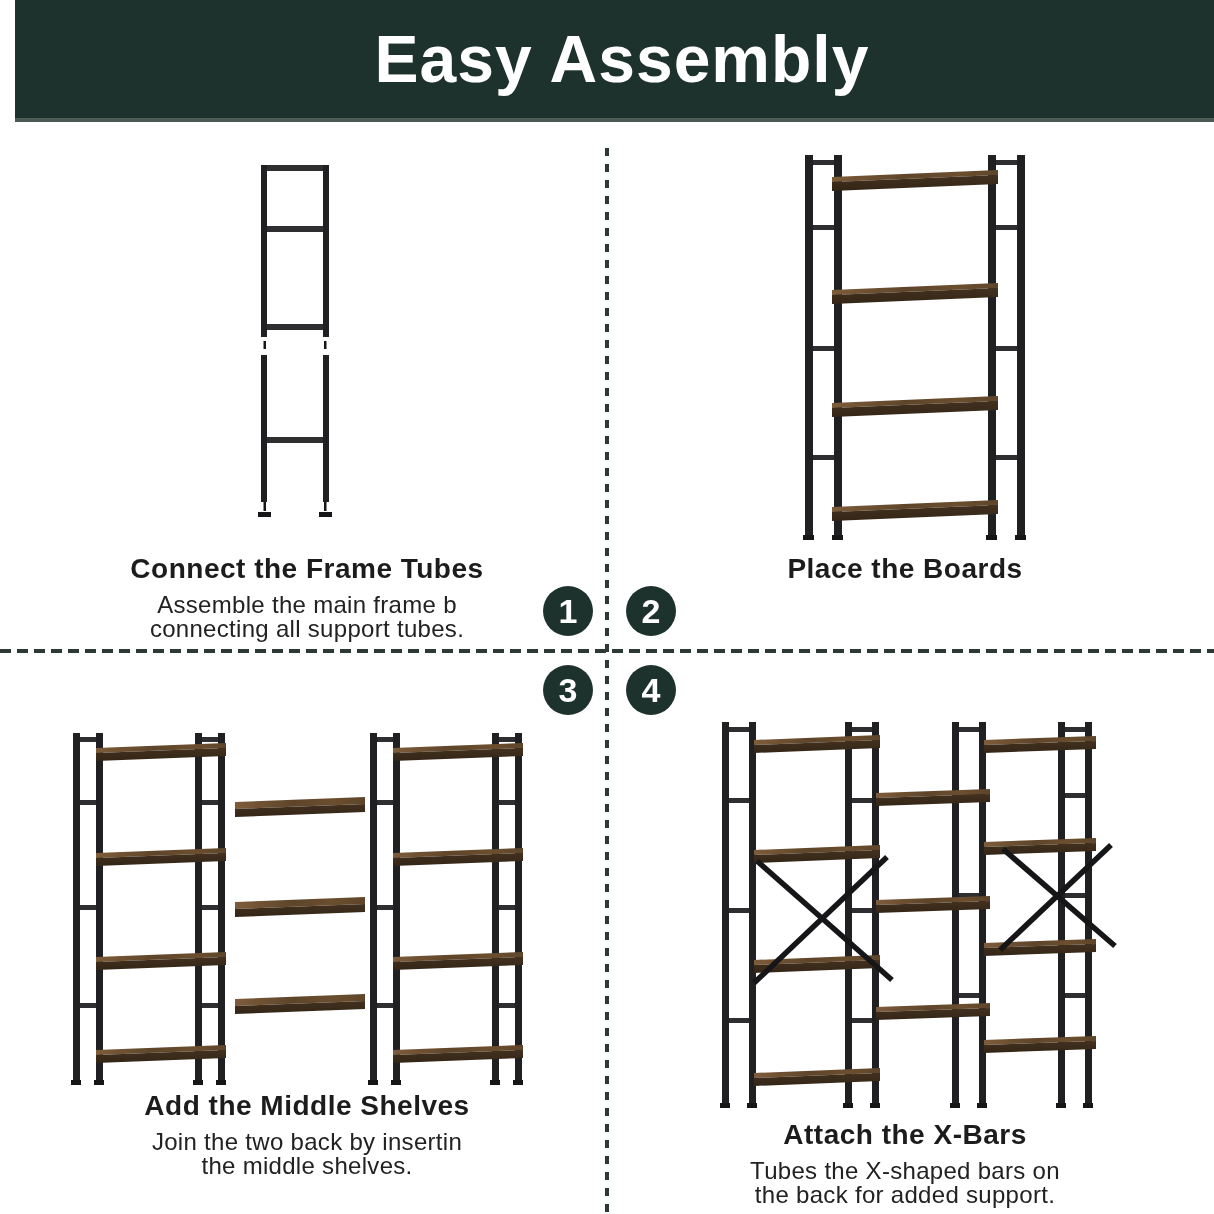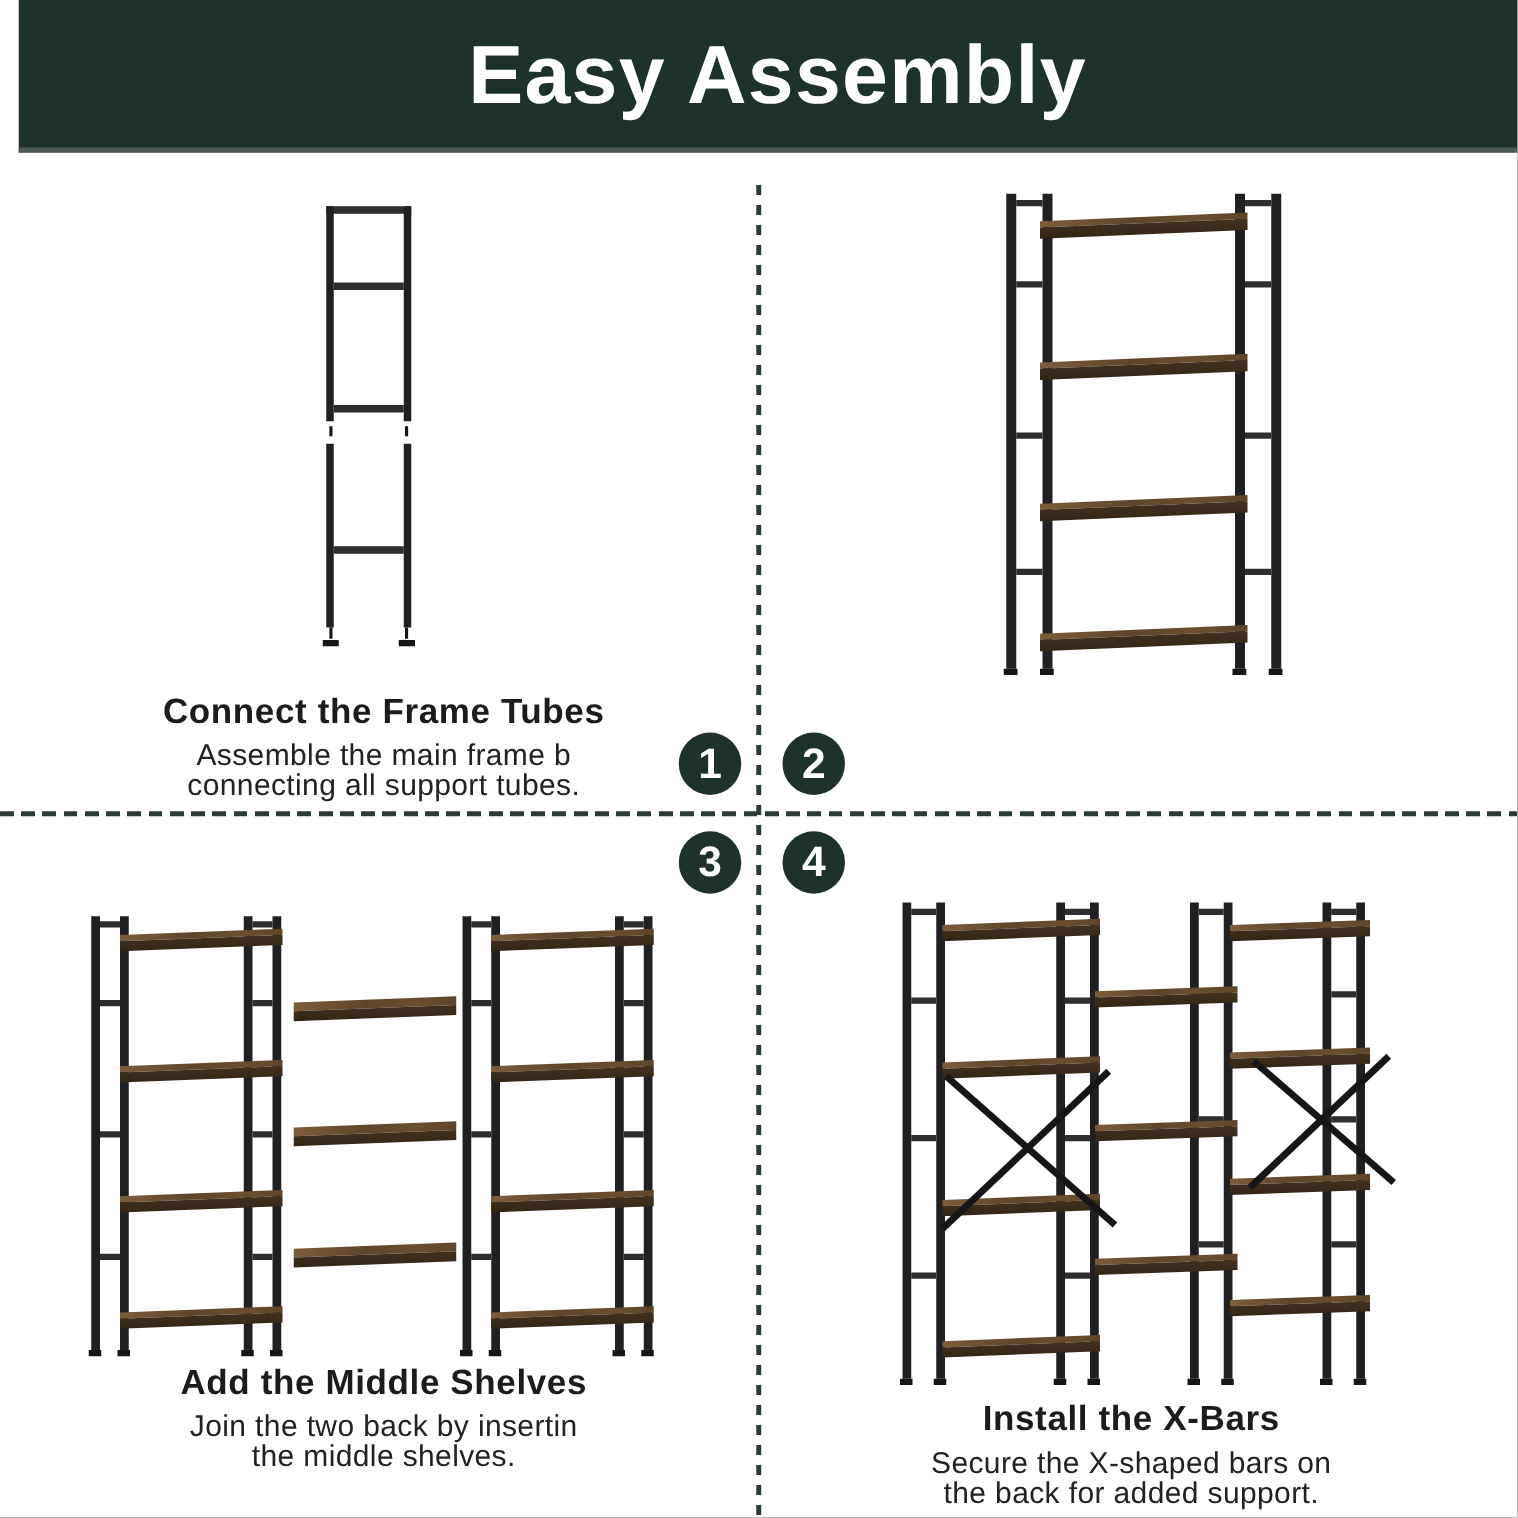--- a/index.html
+++ b/index.html
@@ -112,29 +112,30 @@
   <div class="step-circle circle-4">
       <span>4</span>
     </div>
 
   <div class="caption caption-1">
     <h2 class="step-heading">Connect the Frame Tubes</h2>
     <p class="step-desc">Assemble the main frame b
 connecting all support tubes.</p>
   </div>
   <div class="caption caption-2">
+    <h2 class="step-heading">Place the Boards</h2>
   </div>
   <div class="caption caption-3">
     <h2 class="step-heading">Add the Middle Shelves</h2>
     <p class="step-desc">Join the two back by insertin
 the middle shelves.</p>
   </div>
   <div class="caption caption-4">
-    <h2 class="step-heading">Install the X-Bars</h2>
-    <p class="step-desc">Secure the X-shaped bars on
+    <h2 class="step-heading">Attach the X-Bars</h2>
+    <p class="step-desc">Tubes the X-shaped bars on
 the back for added support.</p>
   </div>
 
   <svg class="illus illus-1" viewBox="0 0 74 359">
     <g>
       <rect class="metal-light" x="3" y="2" width="68" height="6"></rect>
       <rect class="metal" x="3" y="2" width="6" height="172"></rect>
       <rect class="metal" x="65" y="2" width="6" height="172"></rect>
       <rect class="metal-light" x="9" y="63" width="56" height="6"></rect>
       <rect class="metal-light" x="9" y="161" width="56" height="6"></rect>

